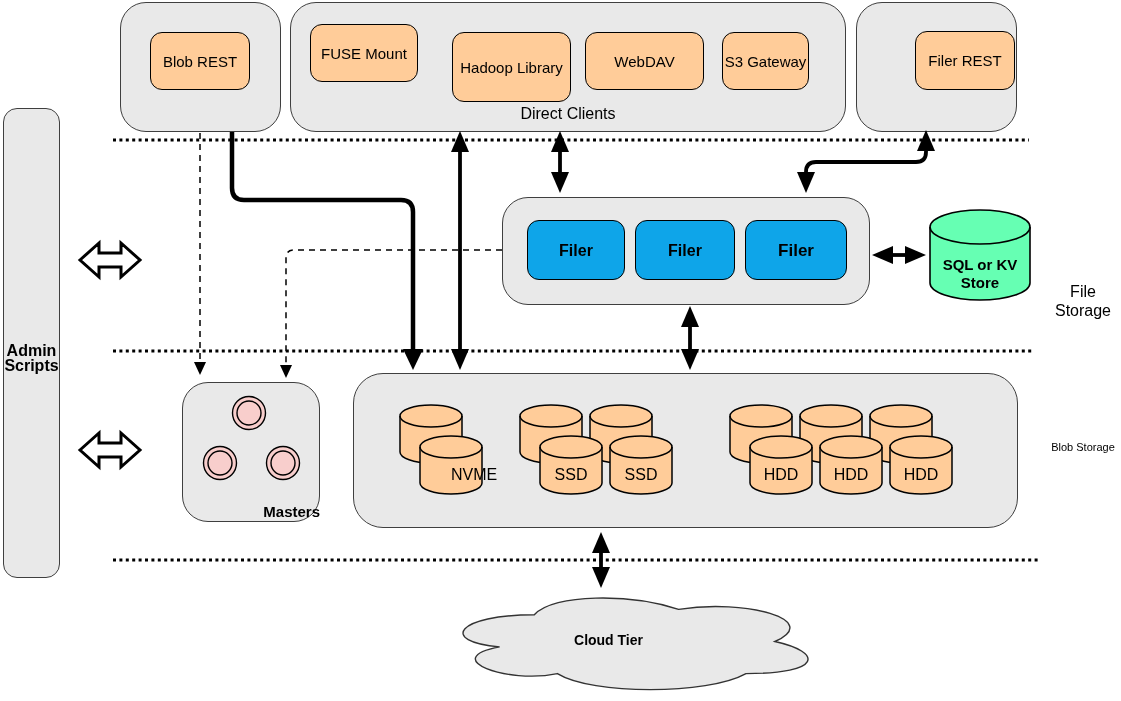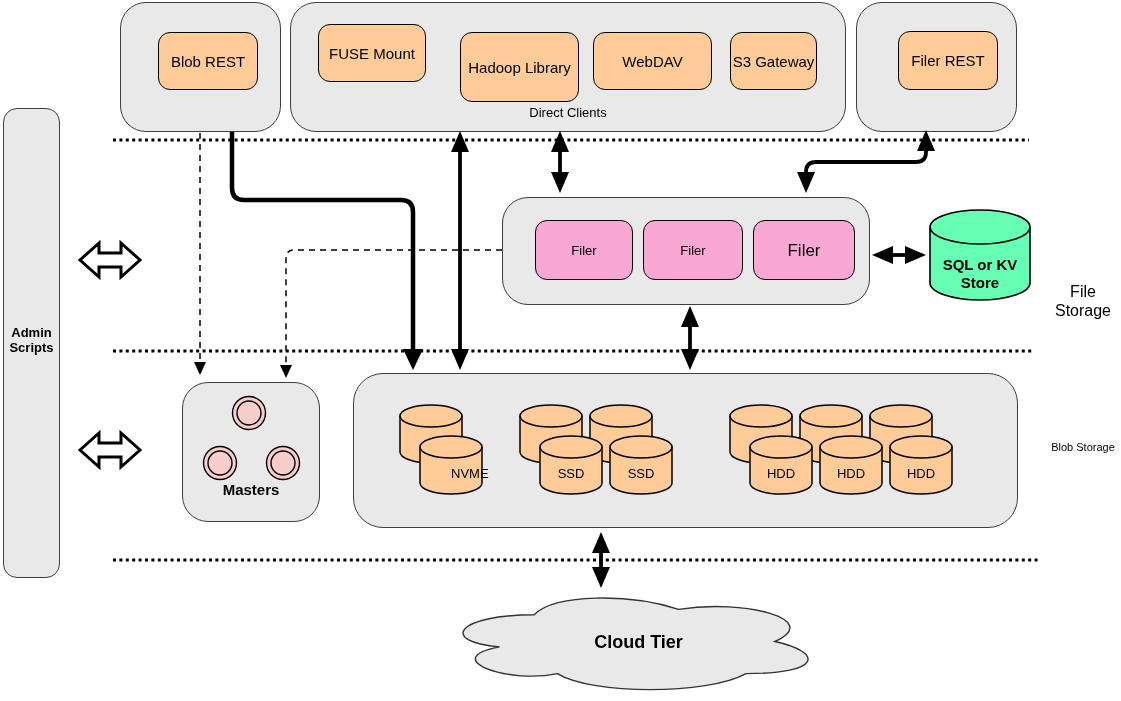--- a/index.html
+++ b/index.html
@@ -6,26 +6,26 @@
   .stage {
     position:relative; width:1121px; height:701px; background:#ffffff;
     font-family:"Liberation Sans", sans-serif; color:#000; overflow:hidden;
   }
   .abs { position:absolute; box-sizing:border-box; }
   .container {
     background:#E9E9E9; border:1.5px solid #3f3f3f; border-radius:26px;
   }
   .node {
     display:flex; align-items:center; justify-content:center; text-align:center;
-    border:1.5px solid #000; border-radius:12px; font-size:15px; line-height:17px;margin-left:8px;
+    border:1.5px solid #000; border-radius:12px; font-size:15px; line-height:17px;
   }
   .node.orange { background:#FFCC99; }
-  .node.green  { background:#f9a8d4; }
+  .node.green  { background:#0ea5e9;font-weight:bold; }
   .lbl { text-align:center; }
-  .small { font-size:13px; }
+  .small { font-size:16px; }
   .big { font-size:17px; }
   .bold { font-weight:bold; }
   svg.overlay { position:absolute; left:0; top:0; pointer-events:none; }
 </style>
 </head>
 <body>
 
 <div class="stage">
 
   <div class="abs container" style="left:3px; top:108px; width:57px; height:470px; border-radius:14px;"></div>
@@ -154,47 +154,47 @@
   </div>
   <div class="abs node orange" style="left:452px; top:32px; width:119px; height:70px;">
     <span>Hadoop Library</span>
   </div>
   <div class="abs node orange" style="left:585px; top:32px; width:119px; height:58px;">
     <span>WebDAV</span>
   </div>
   <div class="abs node orange" style="left:722px; top:32px; width:87px; height:58px;">
     <span>S3 Gateway</span>
   </div>
-  <div class="abs node orange" style="left:890px; top:31px; width:100px; height:59px;">
+  <div class="abs node orange" style="left:915px; top:31px; width:100px; height:59px;">
     <span>Filer REST</span>
   </div>
 
   <div class="abs lbl small" style="left:290px; top:105px; width:556px;">Direct Clients</div>
 
-  <div class="abs lbl small bold" style="left:3px; top:325px; width:57px; line-height:15px;">Admin Scripts</div>
+  <div class="abs lbl small bold" style="left:3px; top:343px; width:57px; line-height:15px;">Admin Scripts</div>
 
   <div class="abs node green small" style="left:527px; top:220px; width:98px; height:60px;">
     <span>Filer</span>
   </div>
   <div class="abs node green small" style="left:635px; top:220px; width:100px; height:60px;">
     <span>Filer</span>
   </div>
   <div class="abs node green big" style="left:745px; top:220px; width:102px; height:60px;">
     <span>Filer</span>
   </div>
 
   <div class="abs lbl bold" style="left:930px; top:240px; width:100px; font-size:15px; line-height:18px;margin-top:16px;">SQL or KV Store</div>
 
   <div class="abs lbl" style="left:1048px; top:238px; width:70px; font-size:16px; line-height:19px;margin-top:44px;">File Storage</div>
   <div class="abs lbl" style="left:1048px; top:438px; width:70px; font-size:11px; line-height:19px;">Blob Storage</div>
 
-  <div class="abs lbl bold" style="left:182px; top:481px; width:138px; font-size:15px;">Masters</div>
+  <div class="abs lbl bold" style="left:182px; top:503px; width:138px; font-size:15px;text-align:right;">Masters</div>
 
   <div class="abs lbl small" style="left:420px; top:466px; width:62px;padding-left:31px;">NVME</div>
   <div class="abs lbl small" style="left:540px; top:466px; width:62px;">SSD</div>
   <div class="abs lbl small" style="left:610px; top:466px; width:62px;">SSD</div>
   <div class="abs lbl small" style="left:750px; top:466px; width:62px;">HDD</div>
   <div class="abs lbl small" style="left:820px; top:466px; width:62px;">HDD</div>
   <div class="abs lbl small" style="left:890px; top:466px; width:62px;">HDD</div>
 
-  <div class="abs lbl bold" style="left:446px; top:632px; width:385px; font-size:18px;">Cloud Tier</div>
+  <div class="abs lbl bold" style="left:416px; top:632px; width:385px; font-size:14px;">Cloud Tier</div>
 
 </div>
 
 </body></html>

